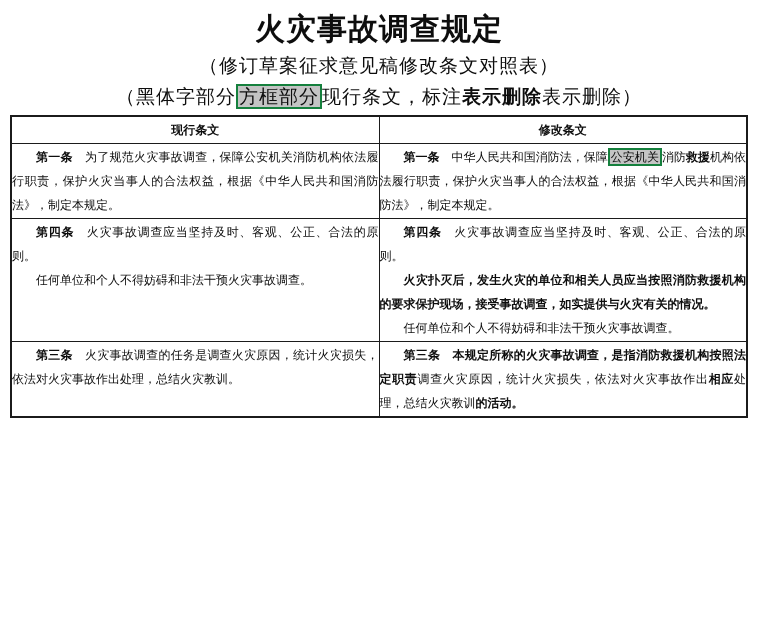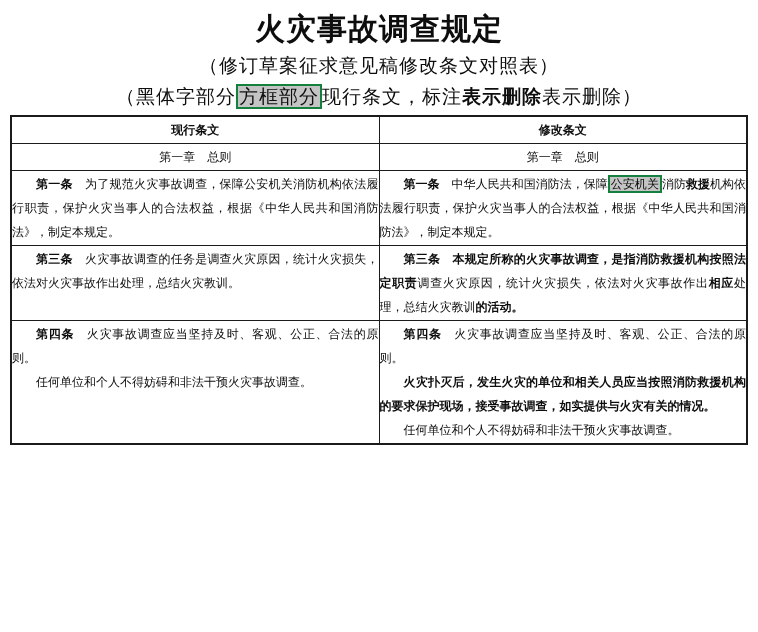--- a/index.html
+++ b/index.html
@@ -89,45 +89,41 @@
 </div>
 
 <table class="compare">
   <thead>
     <tr>
       <th class="col-header">现行条文</th>
       <th class="col-header">修改条文</th>
     </tr>
   </thead>
   <tbody id="table-body">
-    <tr>
-      <td class="chapter-cell">第一章　总则</td>
-      <td class="chapter-cell">第一章　总则</td>
-    </tr>
   <tr>
         <td class="provision-cell">
           <p><span class="seg-b">第一条</span><span class="seg-n">　为了规范火灾事故调查，保障公安机关消防机构依法履行职责，保护火灾当事人的合法权益，根据《中华人民共和国消防法》，制定本规定。</span></p>
         </td>
         <td class="provision-cell">
           <p><span class="seg-b">第一条</span><span class="seg-n">　中华人民共和国消防法，保障</span><span class="seg-box">公安机关</span><span class="seg-n">消防</span><span class="seg-b">救援</span><span class="seg-n">机构依法履行职责，保护火灾当事人的合法权益，根据《中华人民共和国消防法》，制定本规定。</span></p>
-        </td>
-      </tr>
-      <tr>
-        <td class="provision-cell">
-          <p><span class="seg-b">第三条</span><span class="seg-n">　火灾事故调查的任务是调查火灾原因，统计火灾损失，依法对火灾事故作出处理，总结火灾教训。</span></p>
-        </td>
-        <td class="provision-cell">
-          <p><span class="seg-b">第三条</span><span class="seg-b">　本规定所称的火灾事故调查，是指消防救援机构按照法定职责</span><span class="seg-n">调查火灾原因，统计火灾损失，依法对火灾事故作出</span><span class="seg-b">相应</span><span class="seg-n">处理，总结火灾教训</span><span class="seg-b">的活动。</span></p>
         </td>
       </tr>
       <tr>
         <td class="provision-cell">
           <p><span class="seg-b">第四条</span><span class="seg-n">　火灾事故调查应当坚持及时、客观、公正、合法的原则。</span></p>
           <p><span class="seg-n">任何单位和个人不得妨碍和非法干预火灾事故调查。</span></p>
         </td>
         <td class="provision-cell">
           <p><span class="seg-b">第四条</span><span class="seg-n">　火灾事故调查应当坚持及时、客观、公正、合法的原则。</span></p>
           <p><span class="seg-b">火灾扑灭后，发生火灾的单位和相关人员应当按照消防救援机构的要求保护现场，接受事故调查，如实提供与火灾有关的情况。</span></p>
           <p><span class="seg-n">任何单位和个人不得妨碍和非法干预火灾事故调查。</span></p>
         </td>
       </tr>
+      <tr>
+        <td class="provision-cell">
+          <p><span class="seg-b">第三条</span><span class="seg-n">　火灾事故调查的任务是调查火灾原因，统计火灾损失，依法对火灾事故作出处理，总结火灾教训。</span></p>
+        </td>
+        <td class="provision-cell">
+          <p><span class="seg-b">第三条</span><span class="seg-b">　本规定所称的火灾事故调查，是指消防救援机构按照法定职责</span><span class="seg-n">调查火灾原因，统计火灾损失，依法对火灾事故作出</span><span class="seg-b">相应</span><span class="seg-n">处理，总结火灾教训</span><span class="seg-b">的活动。</span></p>
+        </td>
+      </tr>
     </tbody>
 </table>
 
 </body></html>

